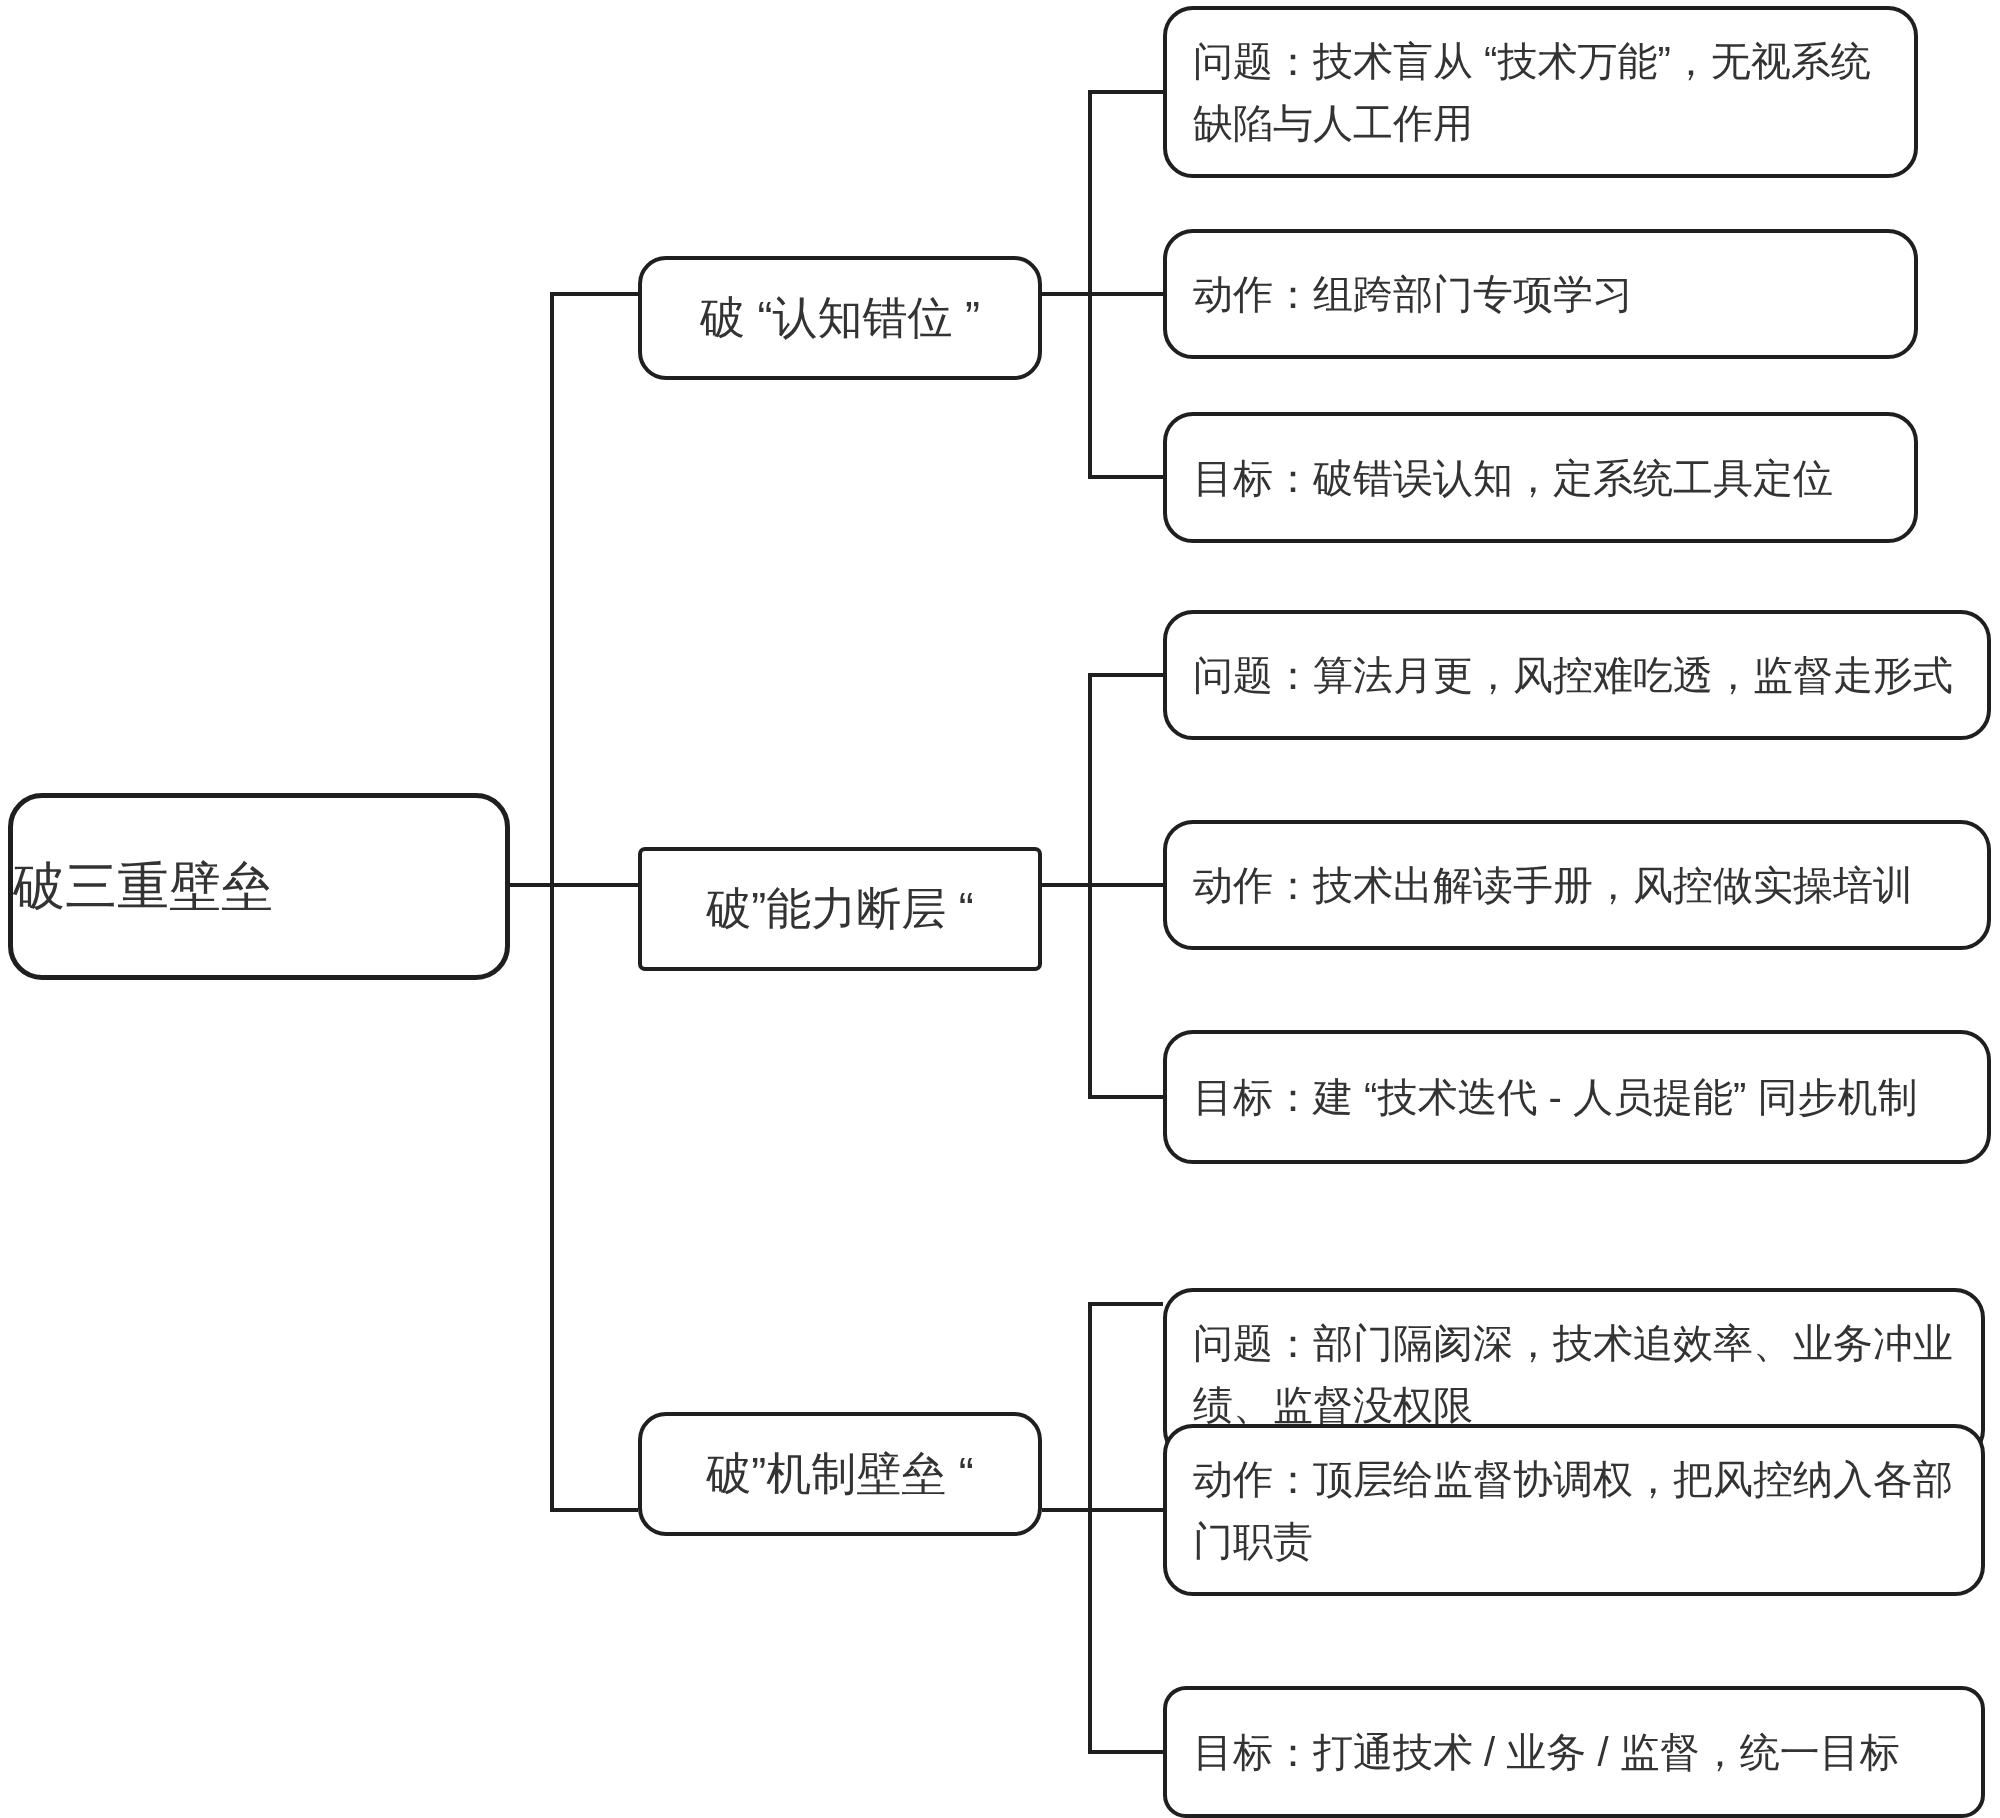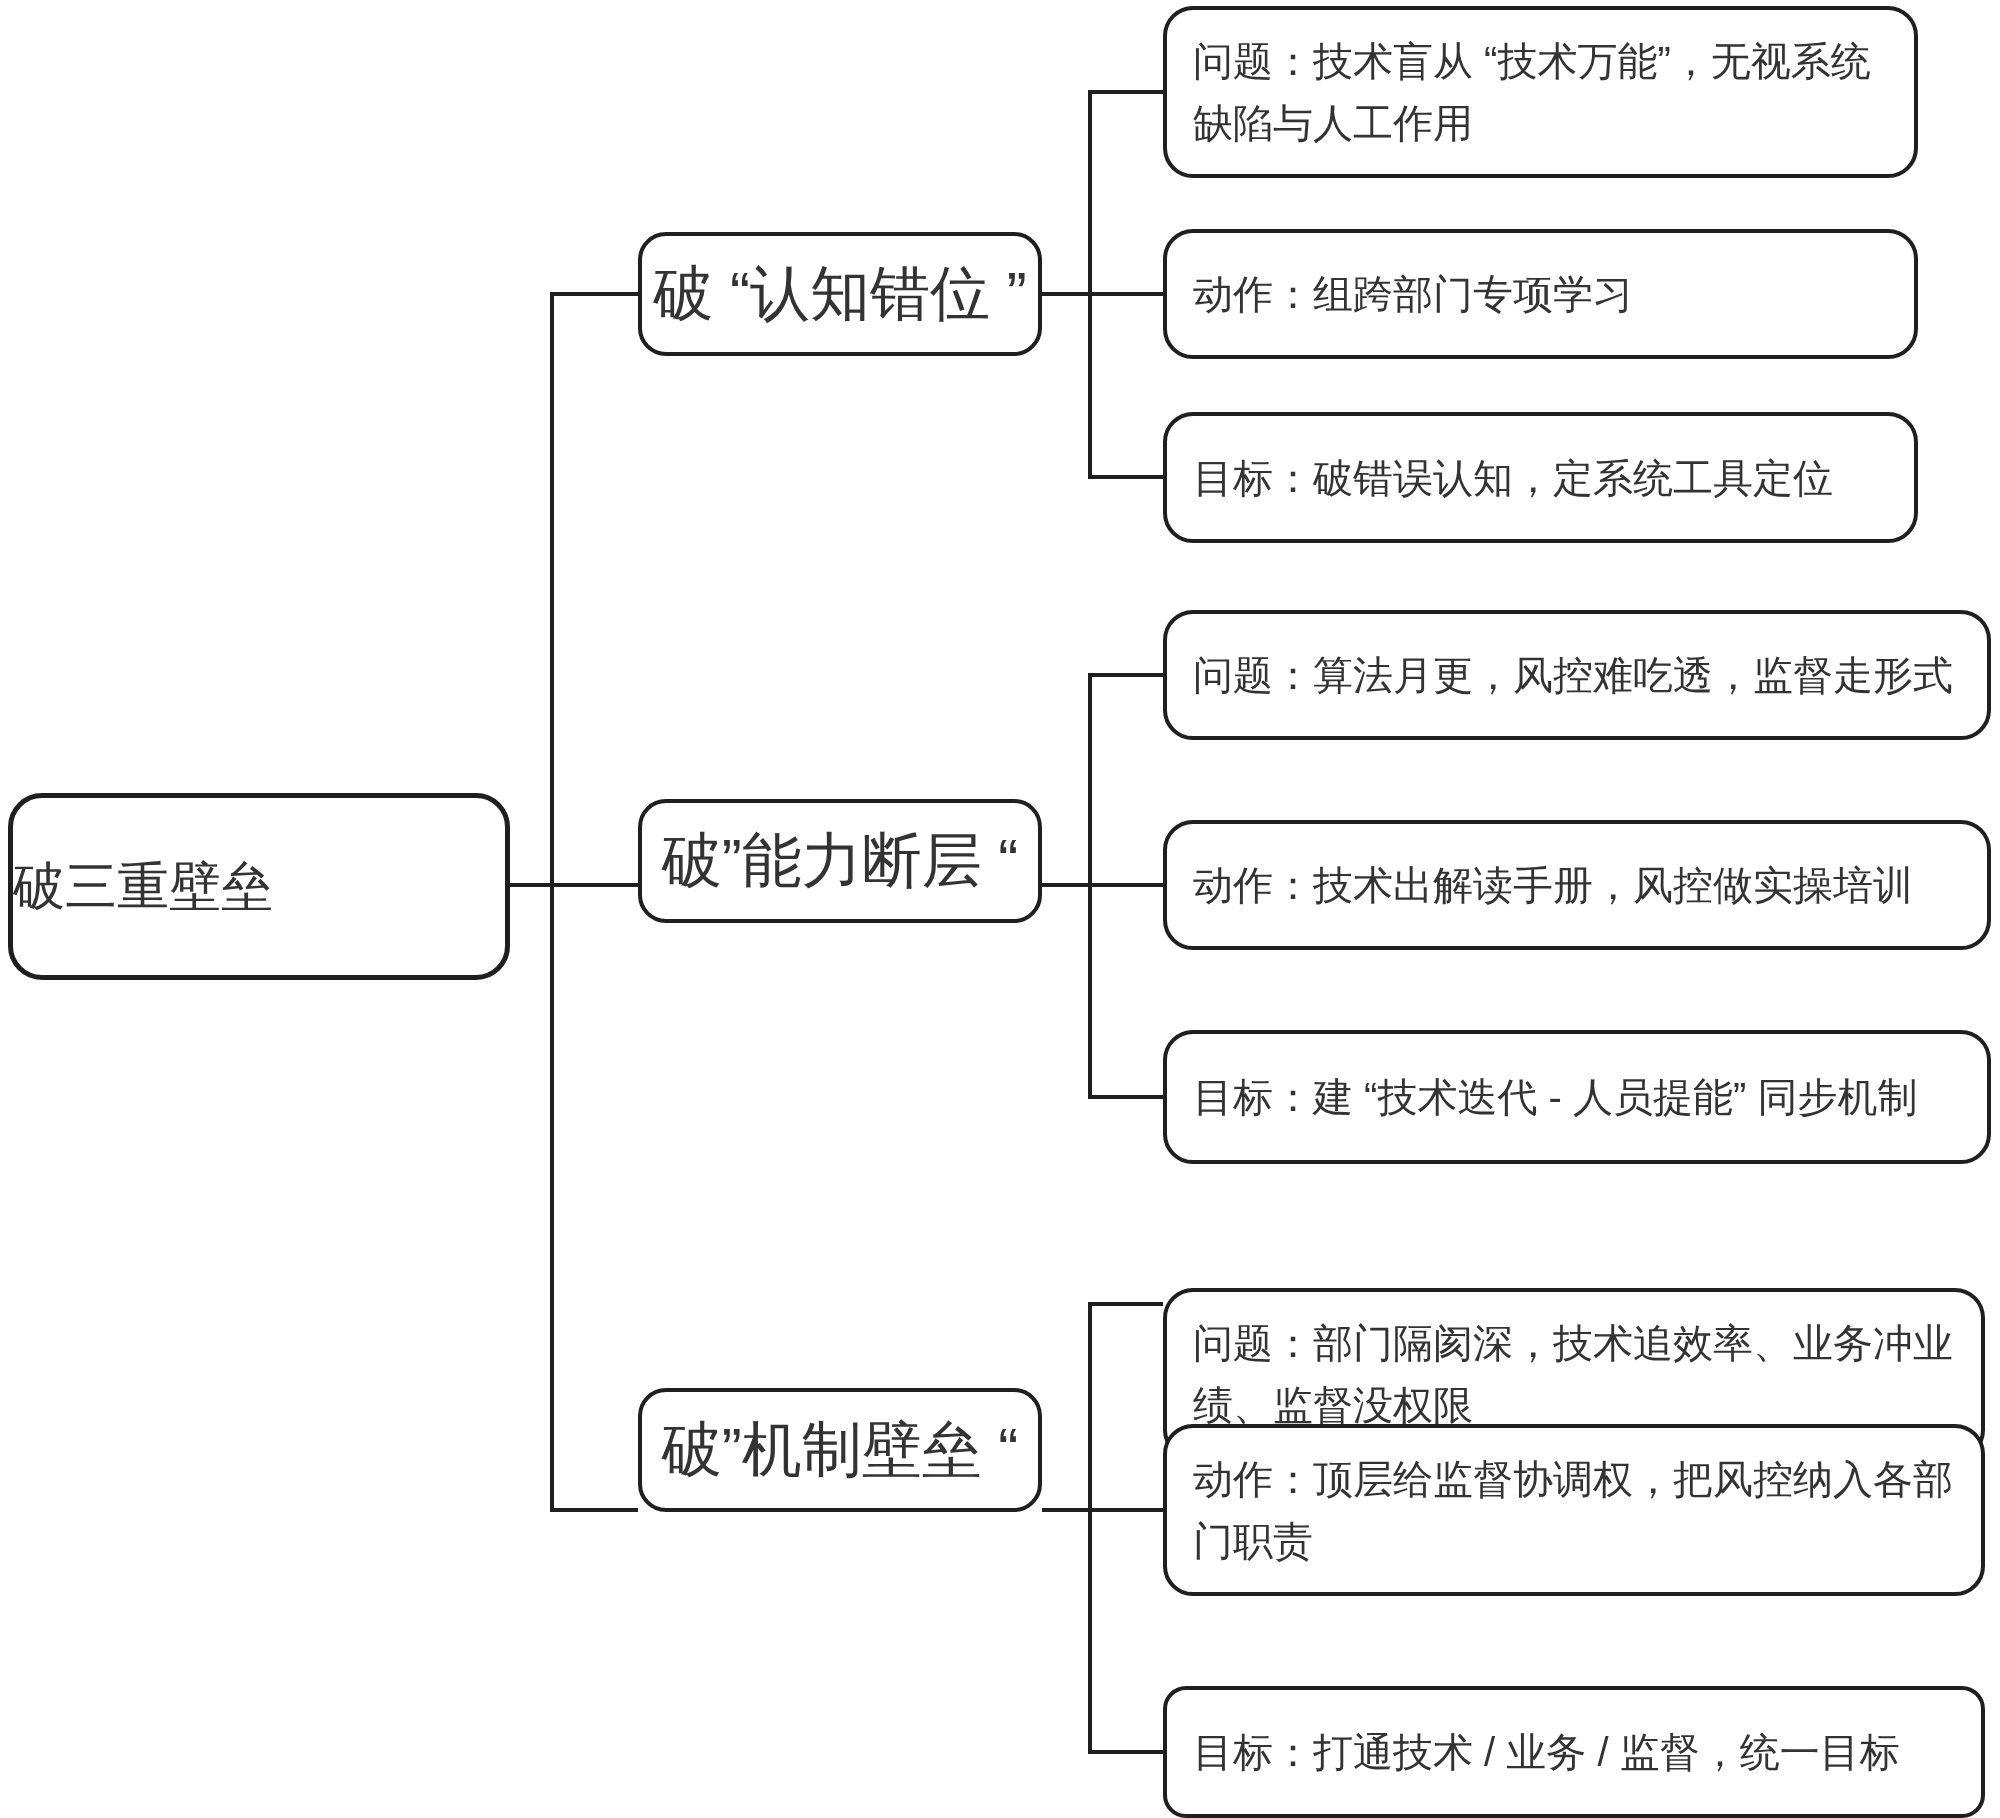--- a/index.html
+++ b/index.html
@@ -50,26 +50,27 @@
     border-radius: 34px;
     font-size: 52px;
     justify-content: center;
     text-align: left;
   }
   .mid-node {
     left: 638px;
     width: 404px;
     height: 124px;
     border-radius: 28px;
-    font-size: 60px;
+    font-size: 45px;
     justify-content: center;
     text-align: center;
+    margin-top: 24px;
   }
   .mid-1 { top: 232px; }
-  .mid-2 { top: 799px; }
+  .mid-2 { top: 823px; border-radius: 7px; }
   .mid-3 { top: 1388px; }
   .leaf-node {
     left: 1163px;
     border-radius: 30px;
     font-size: 40px;
     line-height: 1.55;
     padding: 0 26px;
     text-align: left;
   }
   .leaf-1-1 { top: 6px;    width: 755px; height: 172px; }

